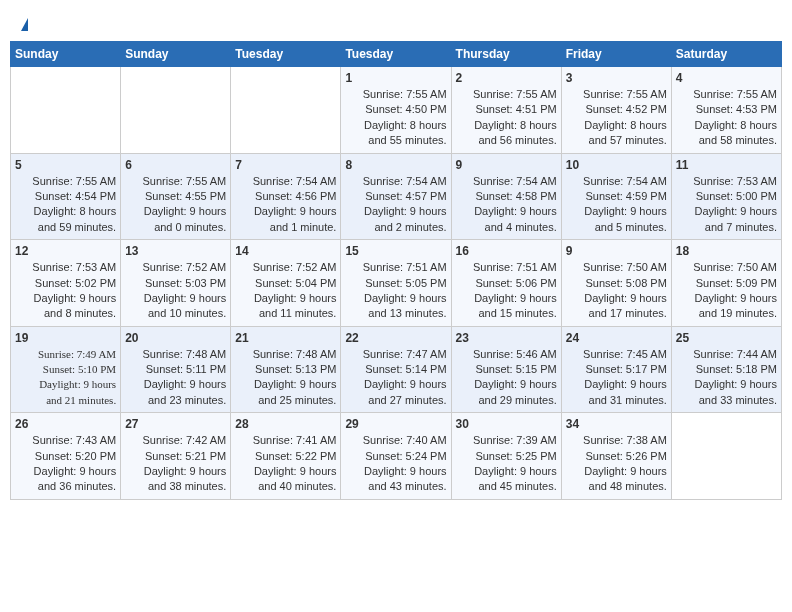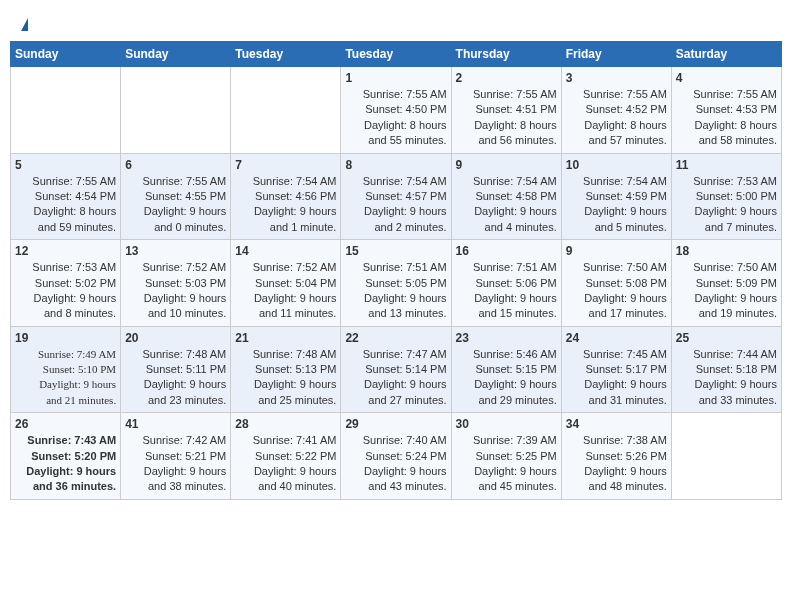--- a/index.html
+++ b/index.html
@@ -316,27 +316,27 @@
           <span class="day-number">25</span>
           <div class="day-info" style="white-space: pre-line;">Sunrise: 7:44 AM
 Sunset: 5:18 PM
 Daylight: 9 hours
 and 33 minutes.</div>
         </td>
       </tr>
       <tr>
         <td>
           <span class="day-number">26</span>
-          <div class="day-info" style="white-space: pre-line; font-weight: bold;">Sunrise: 7:43 AM
+          <div class="day-info" style="white-space: pre-line;">Sunrise: 7:43 AM
 Sunset: 5:20 PM
 Daylight: 9 hours
 and 36 minutes.</div>
         </td>
         <td>
-          <span class="day-number">41</span>
+          <span class="day-number">27</span>
           <div class="day-info" style="white-space: pre-line;">Sunrise: 7:42 AM
 Sunset: 5:21 PM
 Daylight: 9 hours
 and 38 minutes.</div>
         </td>
         <td>
           <span class="day-number">28</span>
           <div class="day-info" style="white-space: pre-line;">Sunrise: 7:41 AM
 Sunset: 5:22 PM
 Daylight: 9 hours

